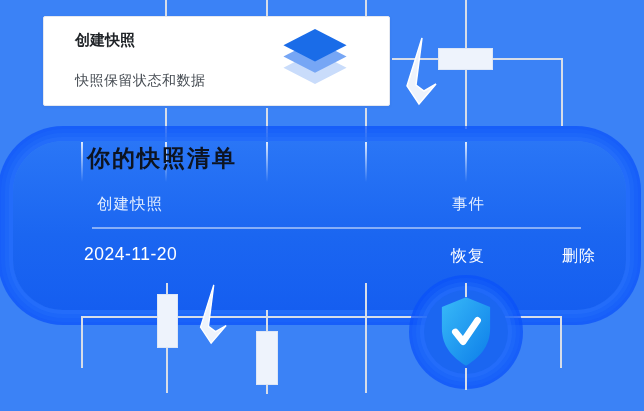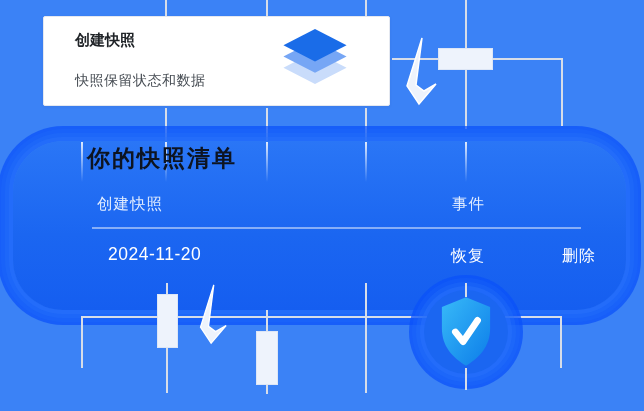--- a/index.html
+++ b/index.html
@@ -35,21 +35,21 @@
                     0 0 0 15px rgba(10,80,250,.72);
          z-index:3;}
   .panel-title{position:absolute;left:87px;top:143px;font-size:23px;font-weight:700;
                letter-spacing:2px;color:#0d1421;z-index:6;}
   .fade-line{position:absolute;top:142px;width:2px;height:40px;z-index:5;
              background:linear-gradient(180deg,rgba(255,255,255,.85),rgba(255,255,255,0));}
   .col-header{position:absolute;top:194px;font-size:15.5px;color:rgba(236,243,255,.95);
               letter-spacing:1px;z-index:6;}
   .divider{position:absolute;left:92px;top:227px;width:489px;height:1.5px;
            background:rgba(224,234,252,.55);z-index:6;}
-  .cell-date{position:absolute;left:108px;top:244px;font-size:17.5px;color:#ffffff;
+  .cell-date{position:absolute;left:84px;top:244px;font-size:17.5px;color:#ffffff;
              letter-spacing:.5px;z-index:6;}
   .action{position:absolute;top:246px;font-size:16px;color:#ffffff;letter-spacing:1px;
           z-index:6;cursor:pointer;}
 
   
   .shield-glow{position:absolute;left:424px;top:290px;width:84px;height:84px;border-radius:50%;
                background:#1b66f1;
                box-shadow:0 0 0 4px rgba(41,116,250,.48),
                           0 0 0 8px rgba(41,116,250,.30),
                           0 0 0 12px rgba(41,116,250,.18),

